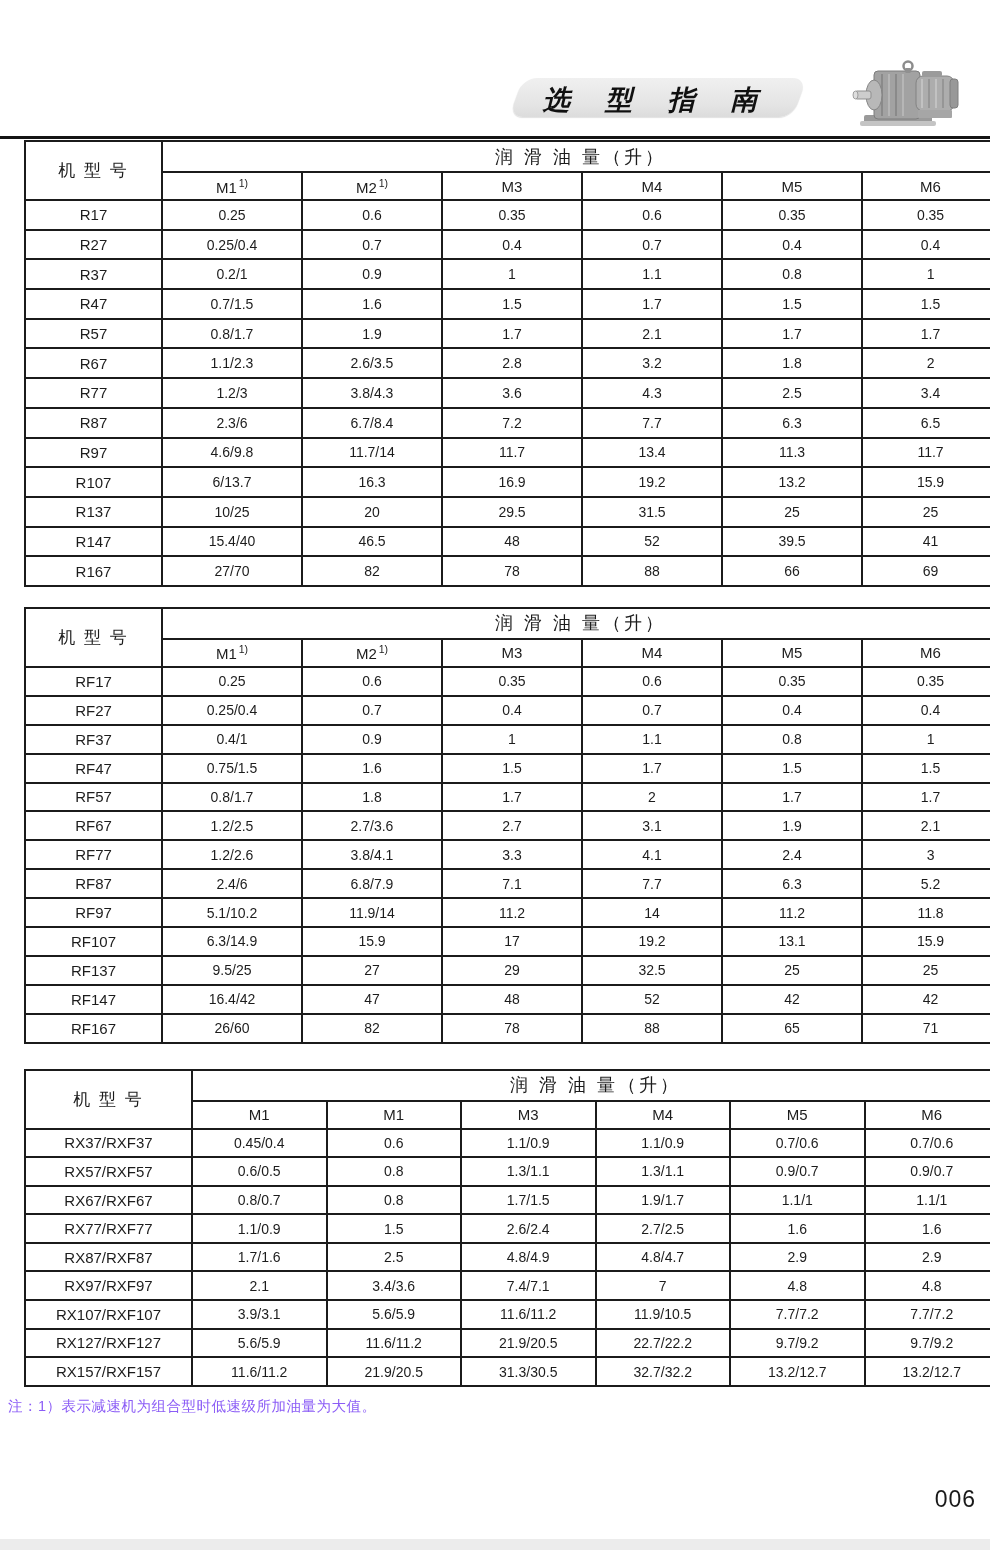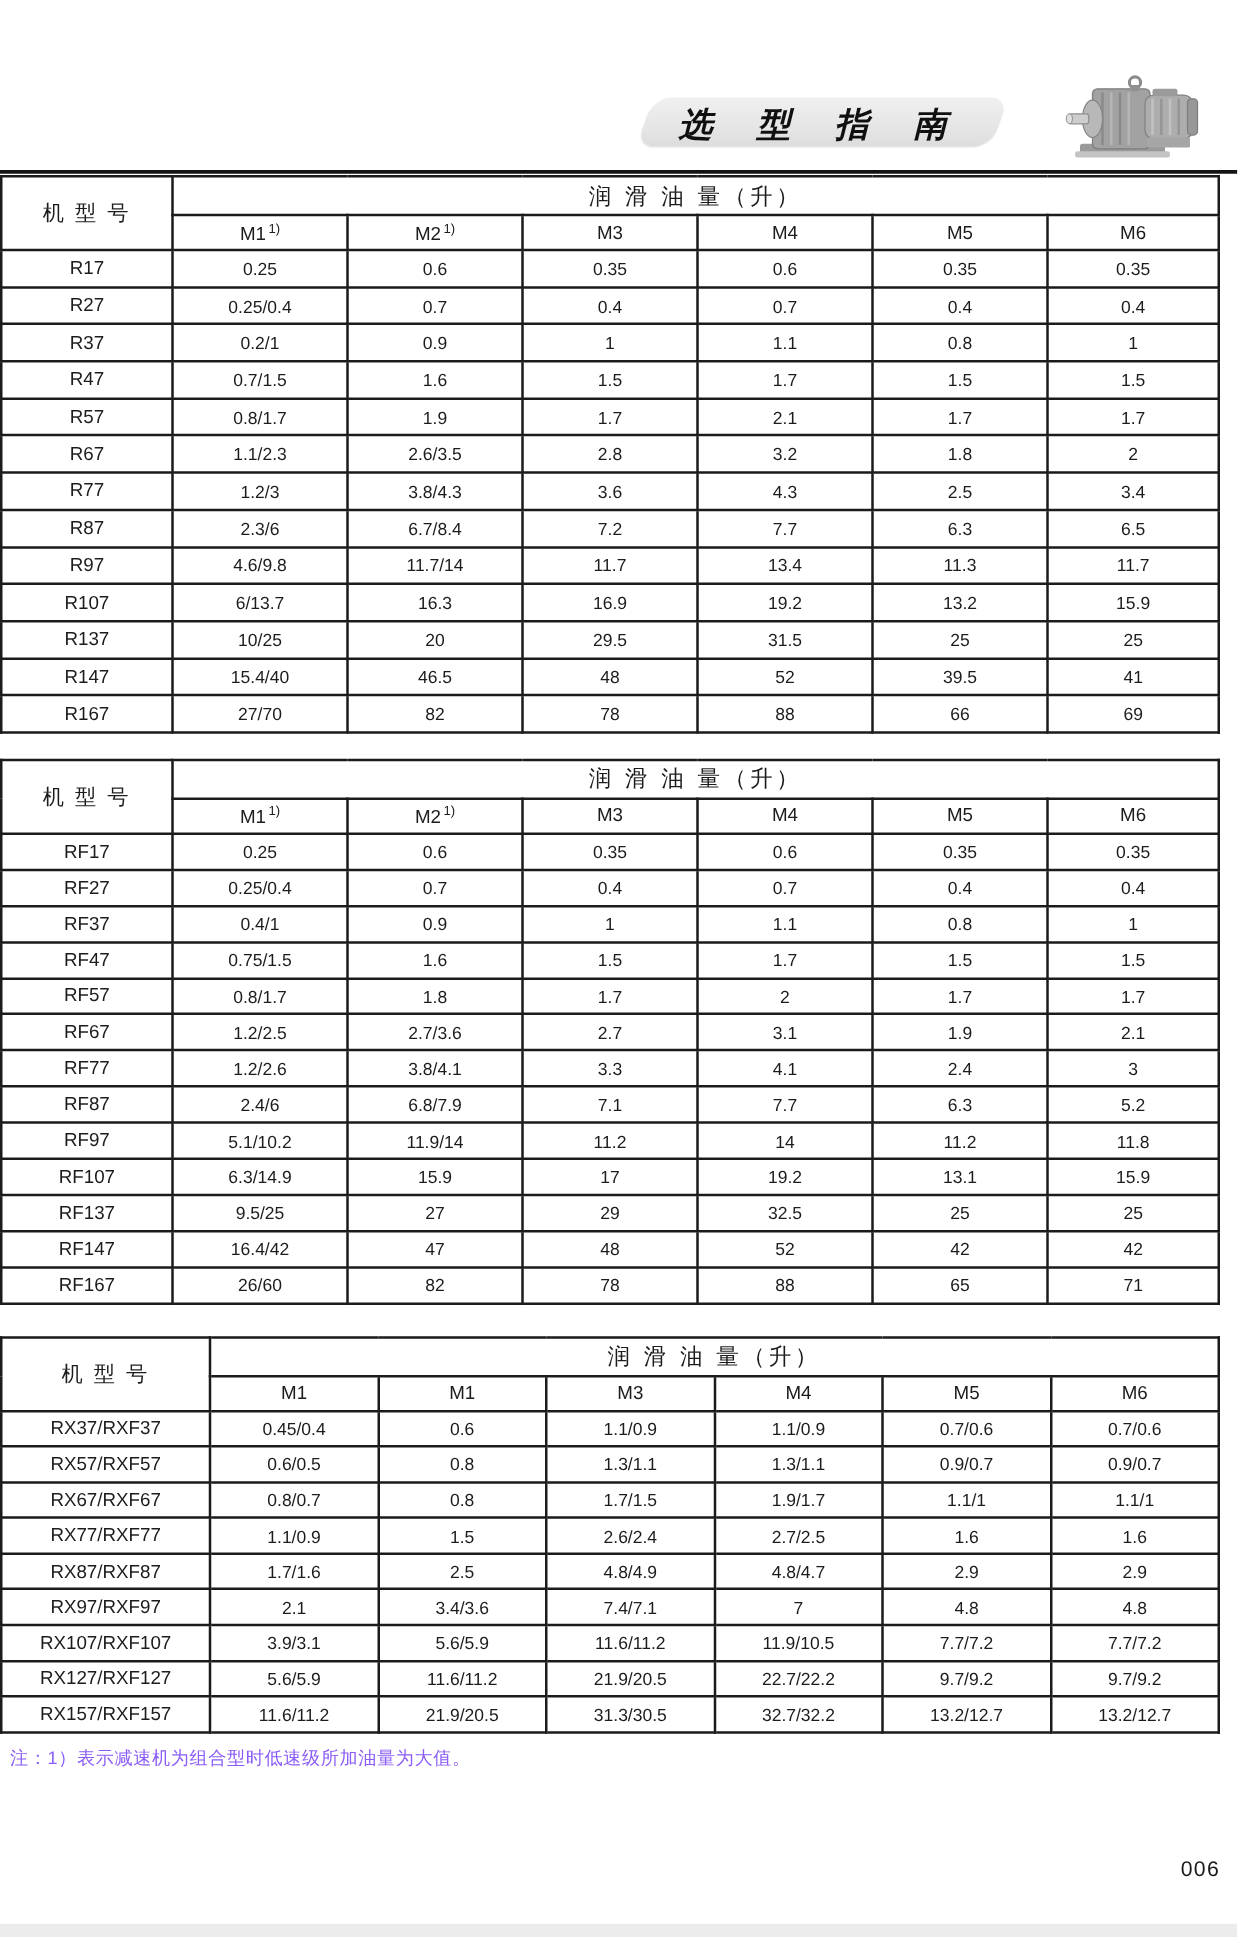--- a/index.html
+++ b/index.html
@@ -48,21 +48,21 @@
   .doc-title {
     margin: 27px 0 9px 6px;
     font-size: 23px;
     font-weight: bold;
     letter-spacing: 2px;
     line-height: 28px;
     color: #111;
   }
 
   
-  .tbl-block { margin-left: 0; width: 832px; }
+  .tbl-block { margin-left: 24px; width: 832px; }
   .tbl-block.gap1 { margin-top: 20px; }
   .tbl-block.gap2 { margin-top: 25px; }
   table.oil {
     border-collapse: collapse;
     table-layout: fixed;
     width: 974px;
     color: #1c1c1c;
   }
   table.oil td {
     border: 2px solid #1b1b1b;
@@ -92,21 +92,21 @@
   
   .footnote {
     margin: 10px 0 0 8px;
     font-size: 14.5px;
     color: #8b5cf6;
     letter-spacing: 0.5px;
   }
   .page-number {
     position: absolute;
     right: 14px; top: 1486px;
-    font-size: 17px;
+    font-size: 23px;
     color: #1a1a1a;
     letter-spacing: 1px;
   }
   .bottom-strip {
     position: absolute;
     left: 0; bottom: 0;
     width: 990px; height: 11px;
     background: #ececec;
   }
 </style>

